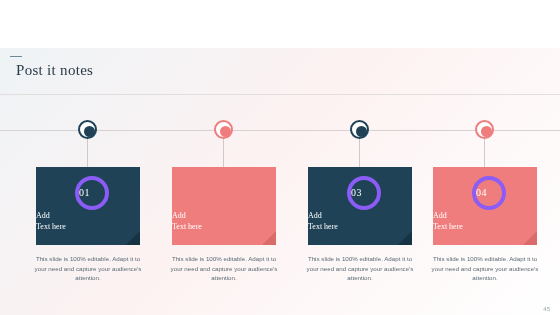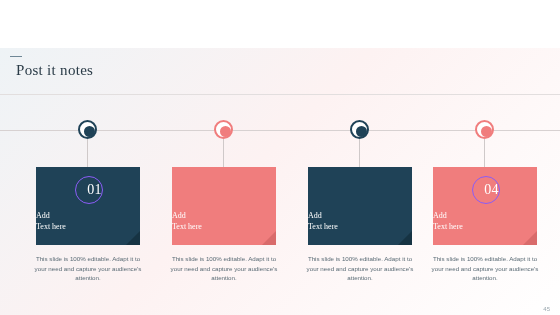--- a/index.html
+++ b/index.html
@@ -105,25 +105,25 @@
     text-align: center;
   }
   .note .badge {
     position: absolute;
     left: 50%;
     margin-left: -13px;
     top: 9px;
     width: 26px;
     height: 26px;
     border-radius: 50%;
-    border: 1px solid #8b5cf6;
+    border: 4px solid #8b5cf6;
     background: transparent;
-    font-size: 14px;
+    font-size: 10px;
     line-height: 26px;
-    text-align: right;
+    text-align: left;
     font-family: "Liberation Serif", serif;
     letter-spacing: 0.4px;
   }
   .note .headline {
     position: absolute;
     left: 0;
     right: 0;
     top: 43px;
     font-family: "Liberation Serif", serif;
     font-size: 8px;
@@ -199,20 +199,21 @@
       </div>
       <div class="desc">This slide is 100% editable.  Adapt it to your need and capture your audience's attention.</div>
     </div>
 
     <div class="card-col" style="left:308px;">
       <div class="dot" style="border:2px solid #1f4257;">
         <div class="dot-inner" style="background:#1f4257;"></div>
       </div>
       <div class="connector"></div>
       <div class="note" style="background:#1f4257;">
+        <div class="badge">03</div>
         <div class="headline">
           <span>Add</span><br>
           <span>Text here</span>
         </div>
         <div class="fold" style="border-left:14px solid transparent;border-bottom:14px solid #163343;"></div>
       </div>
       <div class="desc">This slide is 100% editable. Adapt it to your need and capture your audience's attention.</div>
     </div>
 
     <div class="card-col" style="left:433px;">

